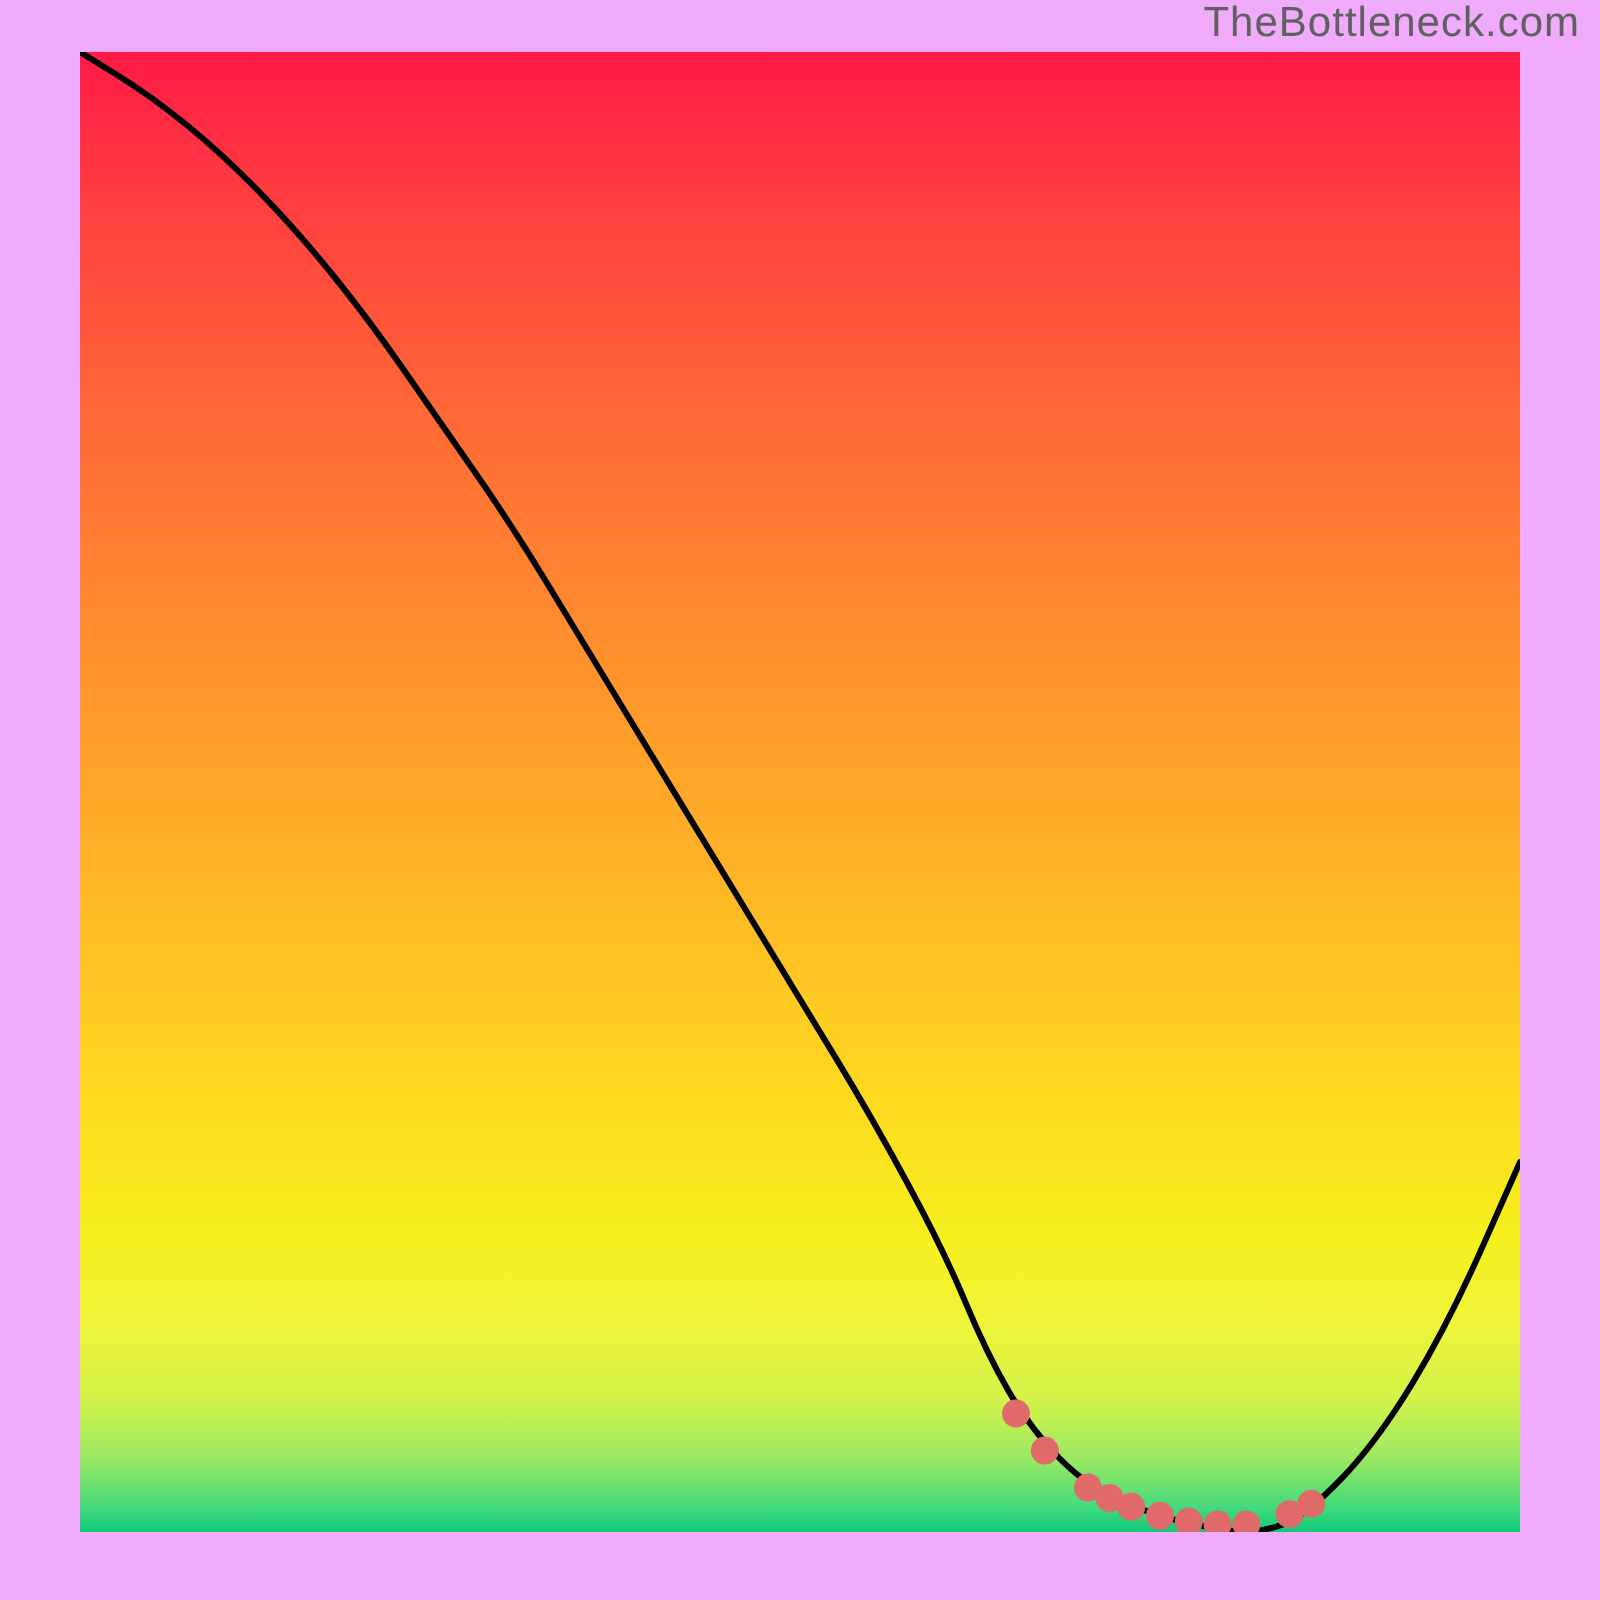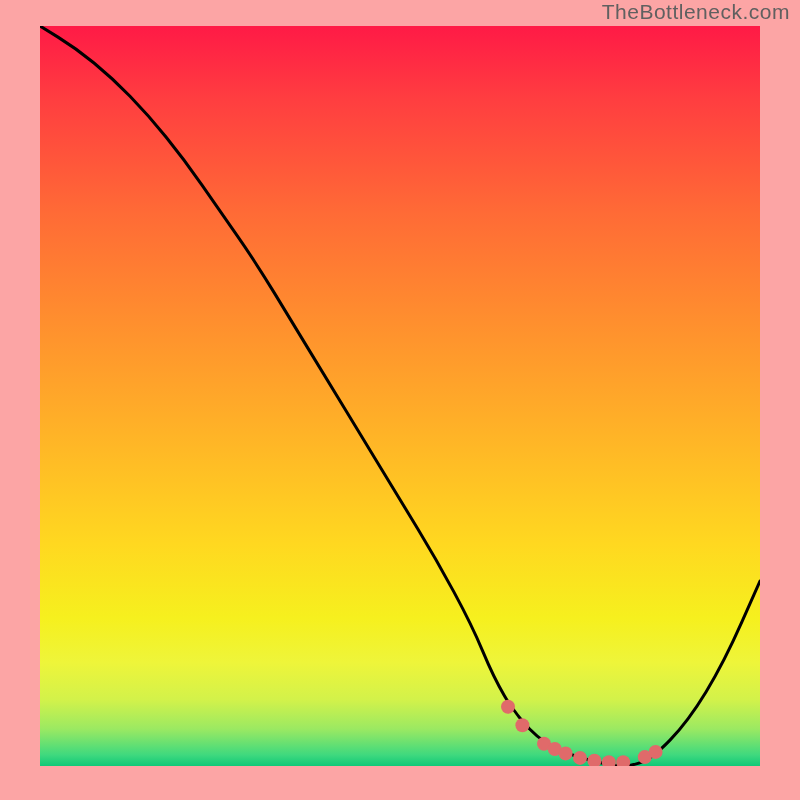--- a/index.html
+++ b/index.html
@@ -8,21 +8,21 @@
     width: 800px;
     height: 800px;
     background: #000;
     font-family: Arial, Helvetica, sans-serif;
     overflow: hidden;
   }
   .frame {
     position: relative;
     width: 800px;
     height: 800px;
-    background: #fca5a5;
+    background: #f0abfc;
   }
   .watermark {
     position: absolute;
     top: 0;
     right: 10px;
     color: #606060;
     font-size: 21px;
     letter-spacing: 0.5px;
     font-weight: 500;
   }

